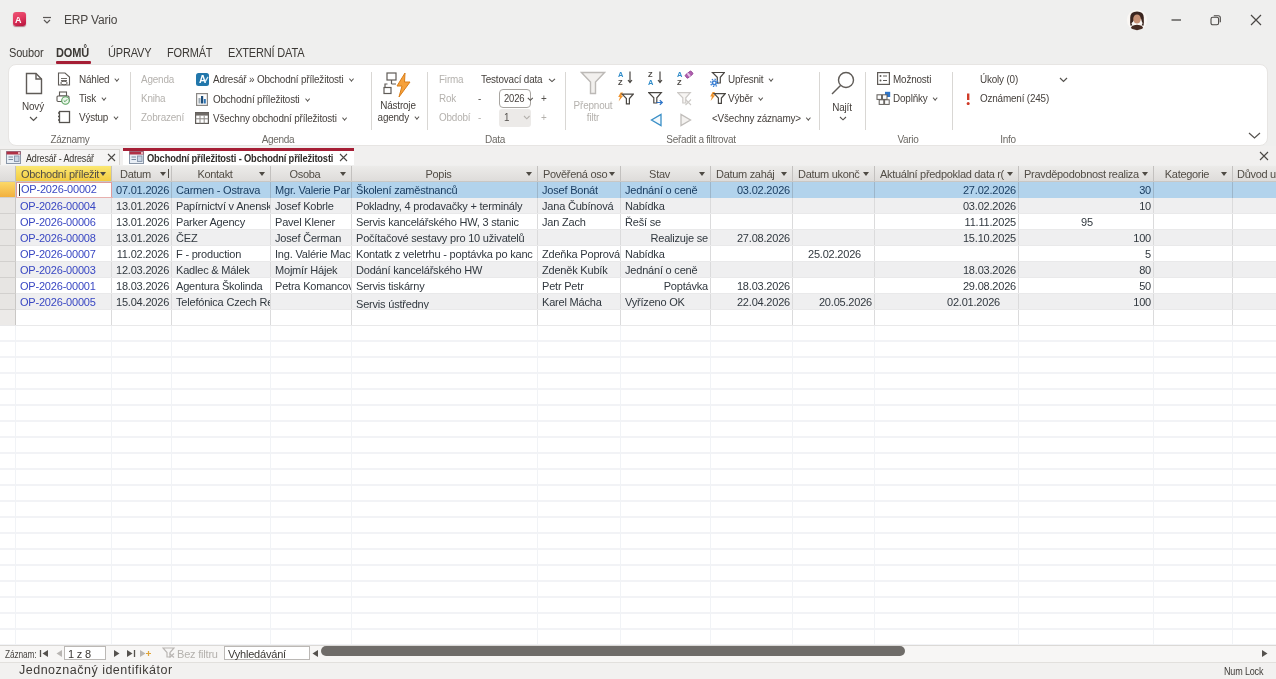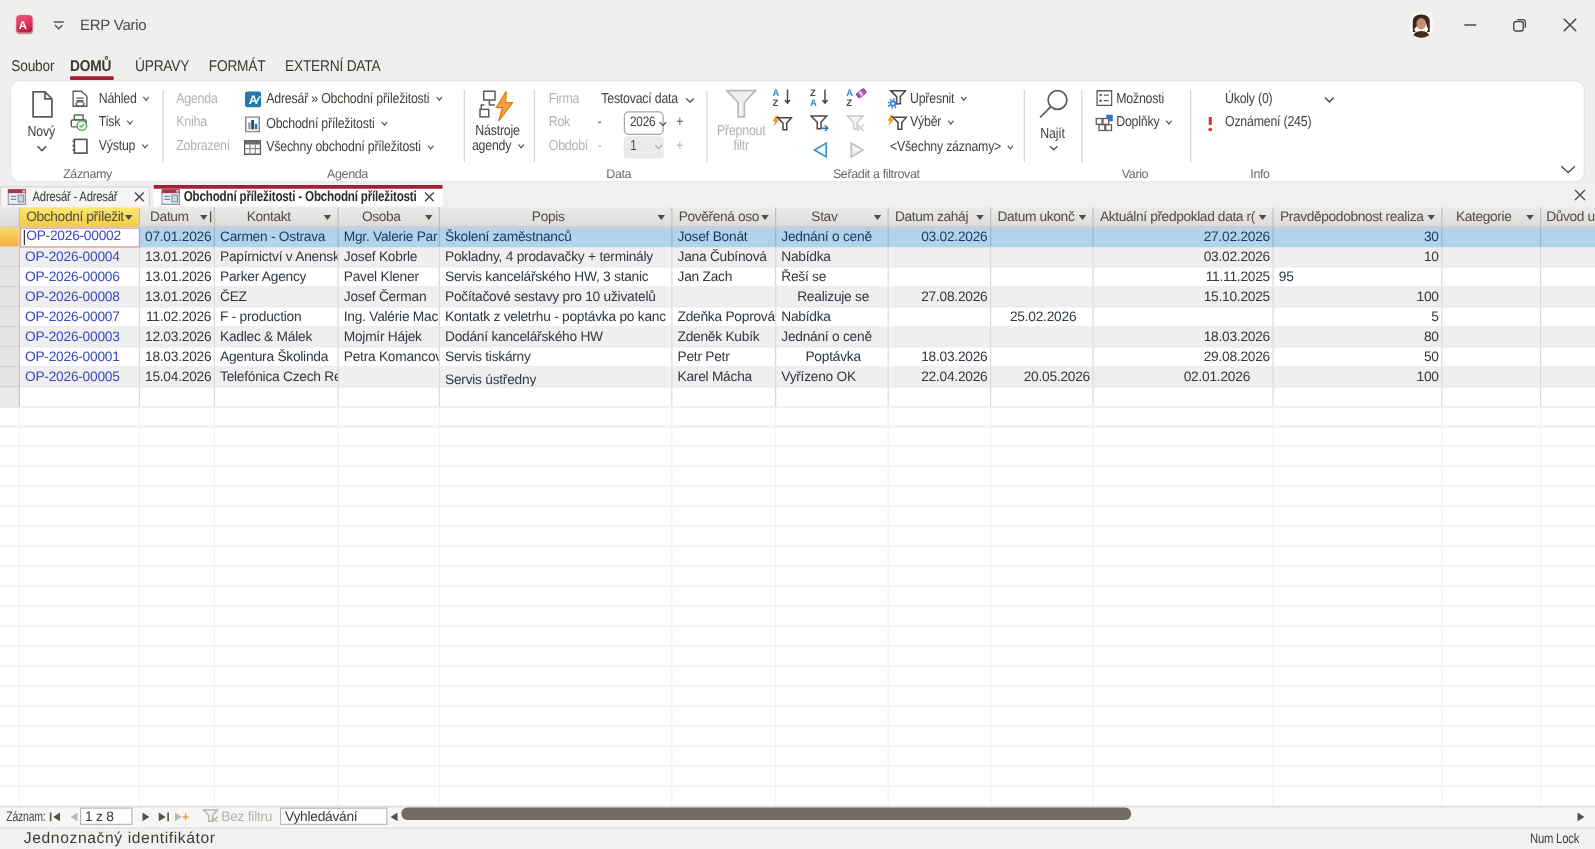--- a/index.html
+++ b/index.html
@@ -365,21 +365,21 @@
 <div class="cell" style="left:16px;top:214px;width:96px;text-align:left;color:#3947c3;padding:0 3px 0 4px">OP-2026-00006</div>
 <div class="cell" style="left:112px;top:214px;width:60px;text-align:right;color:#31383f;padding:0 3px 0 4px">13.01.2026</div>
 <div class="cell" style="left:172px;top:214px;width:99px;text-align:left;color:#31383f;padding:0 3px 0 4px">Parker Agency</div>
 <div class="cell" style="left:271px;top:214px;width:81px;text-align:left;color:#31383f;padding:0 3px 0 4px">Pavel Klener</div>
 <div class="cell" style="left:352px;top:214px;width:186px;text-align:left;color:#31383f;padding:0 3px 0 4px">Servis kancelářského HW, 3 stanic</div>
 <div class="cell" style="left:538px;top:214px;width:83px;text-align:left;color:#31383f;padding:0 3px 0 4px">Jan Zach</div>
 <div class="cell" style="left:621px;top:214px;width:90px;text-align:left;color:#31383f;padding:0 3px 0 4px">Řeší se</div>
 <div class="cell" style="left:711px;top:214px;width:82px;text-align:right;color:#31383f;padding:0 3px 0 4px"></div>
 <div class="cell" style="left:793px;top:214px;width:82px;text-align:right;color:#31383f;padding:0 3px 0 4px"></div>
 <div class="cell" style="left:875px;top:214px;width:144px;text-align:right;color:#31383f;padding:0 3px 0 4px">11.11.2025</div>
-<div class="cell" style="left:1019px;top:214px;width:135px;text-align:left;color:#31383f;padding:0 3px 0 4px">95</div>
+<div class="cell" style="left:1019px;top:214px;width:135px;text-align:center;color:#31383f;padding:0 3px 0 4px">95</div>
 <div class="ab" style="left:111px;top:214px;width:1px;height:16px;background:#dbdbdc"></div>
 <div class="ab" style="left:171px;top:214px;width:1px;height:16px;background:#dbdbdc"></div>
 <div class="ab" style="left:270px;top:214px;width:1px;height:16px;background:#dbdbdc"></div>
 <div class="ab" style="left:351px;top:214px;width:1px;height:16px;background:#dbdbdc"></div>
 <div class="ab" style="left:537px;top:214px;width:1px;height:16px;background:#dbdbdc"></div>
 <div class="ab" style="left:620px;top:214px;width:1px;height:16px;background:#dbdbdc"></div>
 <div class="ab" style="left:710px;top:214px;width:1px;height:16px;background:#dbdbdc"></div>
 <div class="ab" style="left:792px;top:214px;width:1px;height:16px;background:#dbdbdc"></div>
 <div class="ab" style="left:874px;top:214px;width:1px;height:16px;background:#dbdbdc"></div>
 <div class="ab" style="left:1018px;top:214px;width:1px;height:16px;background:#dbdbdc"></div>
@@ -387,21 +387,21 @@
 <div class="ab" style="left:1232px;top:214px;width:1px;height:16px;background:#dbdbdc"></div>
 <div class="ab" style="left:16px;top:229px;width:1260px;height:1px;background:#e9e9ea"></div>
 <div class="ab" style="left:16px;top:230px;width:1260px;height:16px;background:#efeff0"></div>
 <div class="ab" style="left:0;top:230px;width:16px;height:16px;background:#e7e5e3;border-right:1px solid #c9c7c5;border-bottom:1px solid #d2d0ce"></div>
 <div class="cell" style="left:16px;top:230px;width:96px;text-align:left;color:#3947c3;padding:0 3px 0 4px">OP-2026-00008</div>
 <div class="cell" style="left:112px;top:230px;width:60px;text-align:right;color:#31383f;padding:0 3px 0 4px">13.01.2026</div>
 <div class="cell" style="left:172px;top:230px;width:99px;text-align:left;color:#31383f;padding:0 3px 0 4px">ČEZ</div>
 <div class="cell" style="left:271px;top:230px;width:81px;text-align:left;color:#31383f;padding:0 3px 0 4px">Josef Čerman</div>
 <div class="cell" style="left:352px;top:230px;width:186px;text-align:left;color:#31383f;padding:0 3px 0 4px">Počítačové sestavy pro 10 uživatelů</div>
 <div class="cell" style="left:538px;top:230px;width:83px;text-align:left;color:#31383f;padding:0 3px 0 4px"></div>
-<div class="cell" style="left:621px;top:230px;width:90px;text-align:center;color:#31383f;padding:0 3px 0 4px">Realizuje se</div>
+<div class="cell" style="left:621px;top:230px;width:90px;text-align:right;color:#31383f;padding:0 3px 0 4px">Realizuje se</div>
 <div class="cell" style="left:711px;top:230px;width:82px;text-align:right;color:#31383f;padding:0 3px 0 4px">27.08.2026</div>
 <div class="cell" style="left:793px;top:230px;width:82px;text-align:right;color:#31383f;padding:0 3px 0 4px"></div>
 <div class="cell" style="left:875px;top:230px;width:144px;text-align:right;color:#31383f;padding:0 3px 0 4px">15.10.2025</div>
 <div class="cell" style="left:1019px;top:230px;width:135px;text-align:right;color:#31383f;padding:0 3px 0 4px">100</div>
 <div class="ab" style="left:111px;top:230px;width:1px;height:16px;background:#dbdbdc"></div>
 <div class="ab" style="left:171px;top:230px;width:1px;height:16px;background:#dbdbdc"></div>
 <div class="ab" style="left:270px;top:230px;width:1px;height:16px;background:#dbdbdc"></div>
 <div class="ab" style="left:351px;top:230px;width:1px;height:16px;background:#dbdbdc"></div>
 <div class="ab" style="left:537px;top:230px;width:1px;height:16px;background:#dbdbdc"></div>
 <div class="ab" style="left:620px;top:230px;width:1px;height:16px;background:#dbdbdc"></div>
@@ -465,21 +465,21 @@
 <div class="ab" style="left:1232px;top:262px;width:1px;height:16px;background:#dbdbdc"></div>
 <div class="ab" style="left:16px;top:277px;width:1260px;height:1px;background:#e9e9ea"></div>
 <div class="ab" style="left:16px;top:278px;width:1260px;height:16px;background:#fff"></div>
 <div class="ab" style="left:0;top:278px;width:16px;height:16px;background:#e7e5e3;border-right:1px solid #c9c7c5;border-bottom:1px solid #d2d0ce"></div>
 <div class="cell" style="left:16px;top:278px;width:96px;text-align:left;color:#3947c3;padding:0 3px 0 4px">OP-2026-00001</div>
 <div class="cell" style="left:112px;top:278px;width:60px;text-align:right;color:#31383f;padding:0 3px 0 4px">18.03.2026</div>
 <div class="cell" style="left:172px;top:278px;width:99px;text-align:left;color:#31383f;padding:0 3px 0 4px">Agentura Školinda</div>
 <div class="cell" style="left:271px;top:278px;width:81px;text-align:left;color:#31383f;padding:0 3px 0 4px">Petra Komancov</div>
 <div class="cell" style="left:352px;top:278px;width:186px;text-align:left;color:#31383f;padding:0 3px 0 4px">Servis tiskárny</div>
 <div class="cell" style="left:538px;top:278px;width:83px;text-align:left;color:#31383f;padding:0 3px 0 4px">Petr Petr</div>
-<div class="cell" style="left:621px;top:278px;width:90px;text-align:center;color:#31383f;padding:0 3px 0 4px">Poptávka</div>
+<div class="cell" style="left:621px;top:278px;width:90px;text-align:right;color:#31383f;padding:0 3px 0 4px">Poptávka</div>
 <div class="cell" style="left:711px;top:278px;width:82px;text-align:right;color:#31383f;padding:0 3px 0 4px">18.03.2026</div>
 <div class="cell" style="left:793px;top:278px;width:82px;text-align:right;color:#31383f;padding:0 3px 0 4px"></div>
 <div class="cell" style="left:875px;top:278px;width:144px;text-align:right;color:#31383f;padding:0 3px 0 4px">29.08.2026</div>
 <div class="cell" style="left:1019px;top:278px;width:135px;text-align:right;color:#31383f;padding:0 3px 0 4px">50</div>
 <div class="ab" style="left:111px;top:278px;width:1px;height:16px;background:#dbdbdc"></div>
 <div class="ab" style="left:171px;top:278px;width:1px;height:16px;background:#dbdbdc"></div>
 <div class="ab" style="left:270px;top:278px;width:1px;height:16px;background:#dbdbdc"></div>
 <div class="ab" style="left:351px;top:278px;width:1px;height:16px;background:#dbdbdc"></div>
 <div class="ab" style="left:537px;top:278px;width:1px;height:16px;background:#dbdbdc"></div>
 <div class="ab" style="left:620px;top:278px;width:1px;height:16px;background:#dbdbdc"></div>

